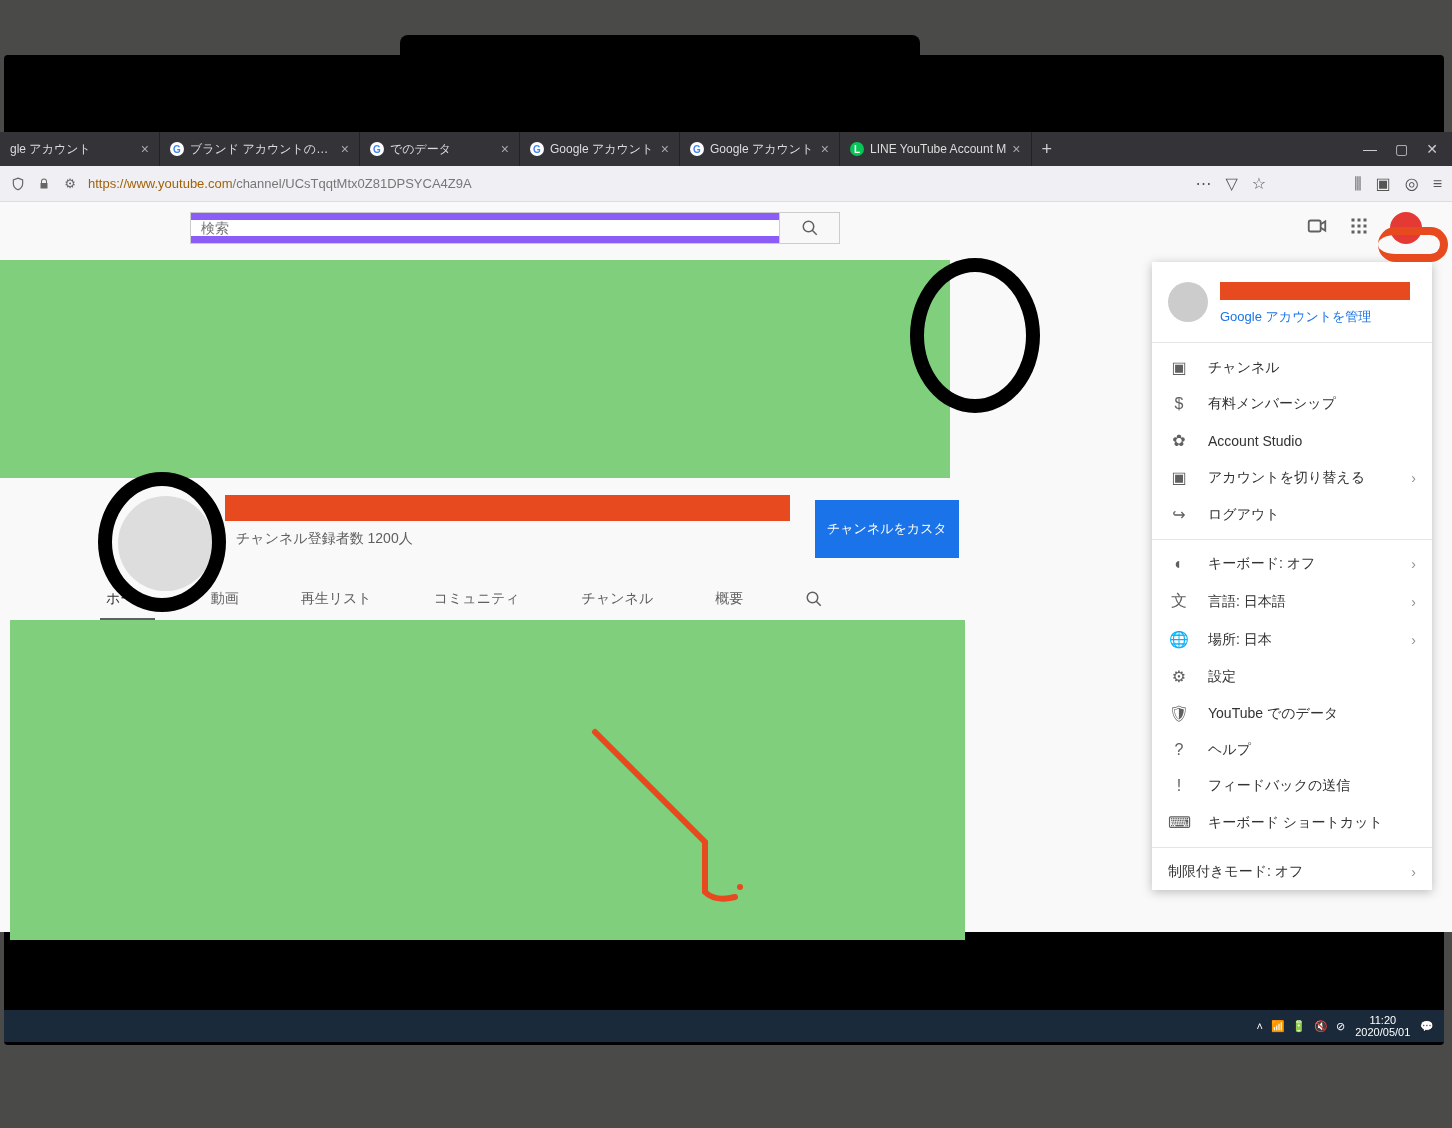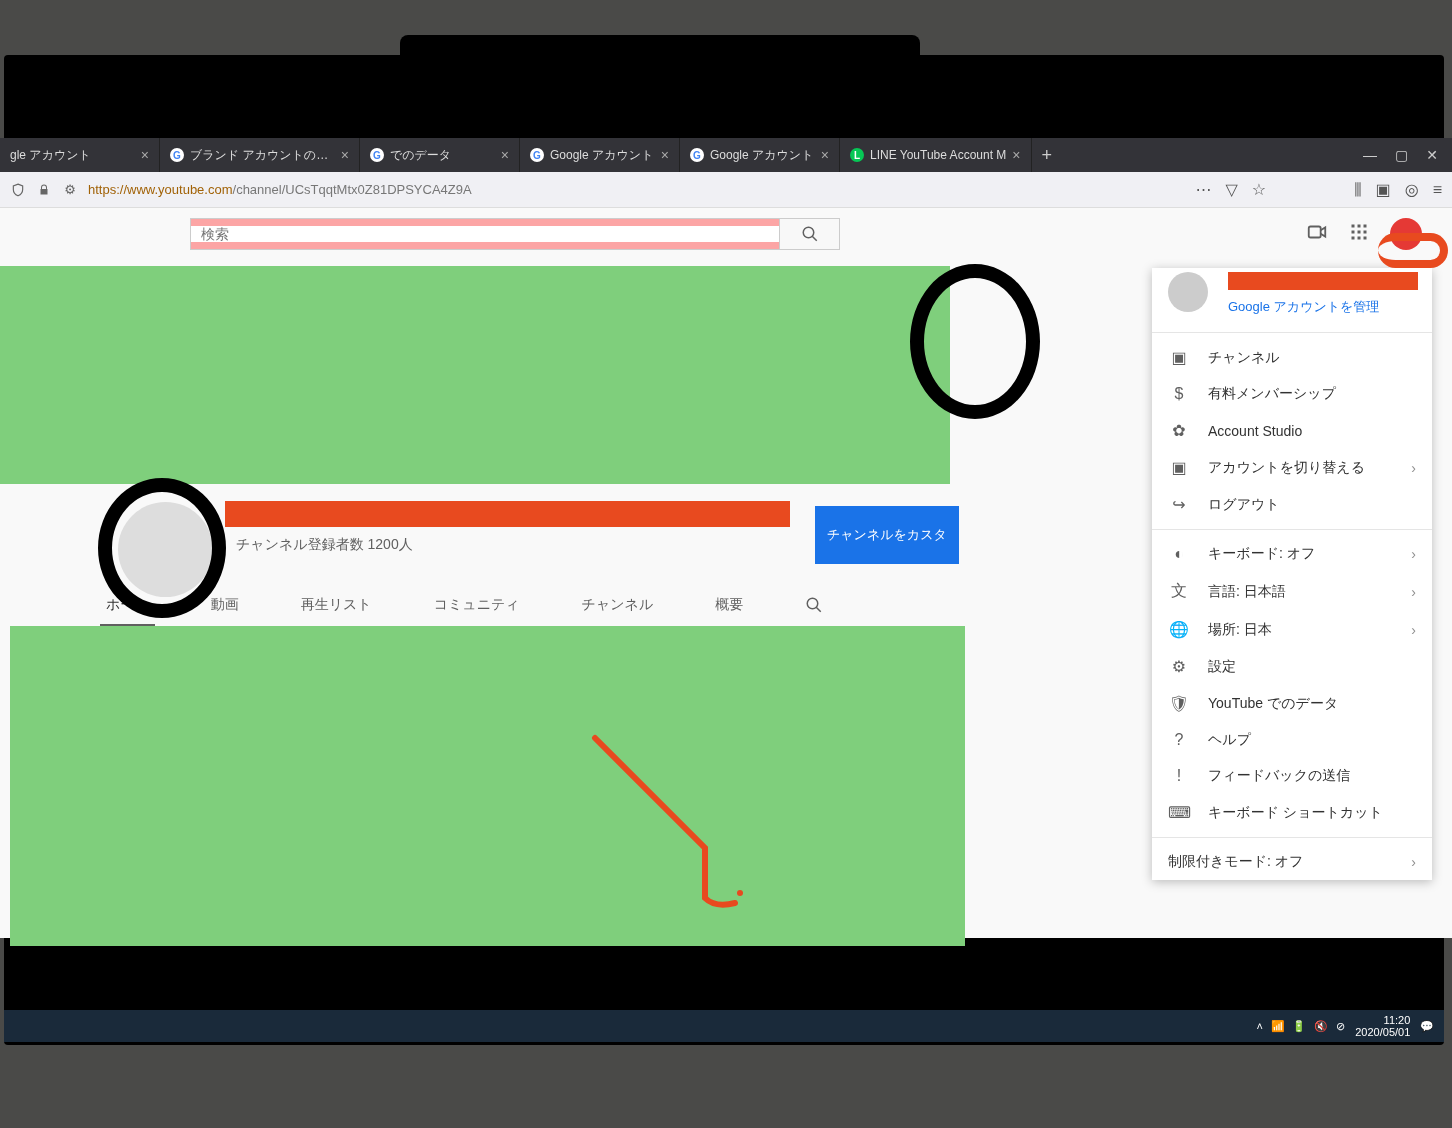--- a/index.html
+++ b/index.html
@@ -2,21 +2,21 @@
 <html><head>
 <meta charset="utf-8">
 <style>
   * { box-sizing: border-box; margin: 0; padding: 0; font-family: Arial, "Hiragino Sans", "Meiryo", sans-serif; }
   body { background: #656560; width: 1452px; height: 1128px; overflow: hidden; position: relative; }
 
   .laptop-frame { position:absolute; left:0; top:0; width:1452px; height:1128px; background:#4a4a48; }
   .screen-bezel { position:absolute; left:4px; top:55px; width:1440px; height:990px; background:#000; border-radius:4px; }
   .notch { position:absolute; top:35px; left:400px; width:520px; height:60px; background:#000; border-radius:8px; }
 
-  .browser { position:absolute; left:0; top:132px; width:1452px; height:800px; background:#f9f9f9;margin-top:6px; }
+  .browser { position:absolute; left:0; top:132px; width:1452px; height:800px; background:#f9f9f9; }
 
   
   .tabstrip { height:34px; background:#333338; display:flex; align-items:stretch; color:#ddd; font-size:12px; }
   .tab { display:flex; align-items:center; gap:6px; padding:0 10px; border-right:1px solid #222; min-width:160px; max-width:200px; position:relative; cursor:pointer; }
   .tab .fav { width:14px; height:14px; border-radius:50%; background:#fff; display:inline-flex; align-items:center; justify-content:center; color:#4285f4; font-weight:bold; font-size:10px; }
   .tab .fav.line { background:#06c755; color:#fff; }
   .tab .title { flex:1; white-space:nowrap; overflow:hidden; text-overflow:ellipsis; }
   .tab .close { color:#aaa; font-size:14px; }
   .titlecontrols { margin-left:auto; display:flex; align-items:center; gap:18px; padding:0 14px; color:#ccc; font-size:14px; }
   .newtab { padding:0 10px; font-size:18px; color:#ccc; display:flex; align-items:center; }
@@ -27,21 +27,21 @@
   .url-text { flex:0 1 auto; color:#777; }
   .url-text .host { color:#a16207; }
   .urlbar .spacer { flex:1; }
   .right-icons { display:flex; gap:14px; align-items:center; color:#555; font-size:16px; }
 
   
   .page { position:relative; background:#f9f9f9; height:730px; }
 
   
   .searchrow { display:flex; align-items:center; padding:10px 0 10px 190px; gap:0; }
-  .searchbox { width:590px; height:32px; border:1px solid #ccc; background:#fca5a5; display:flex; align-items:center;justify-content:flex-end; }
+  .searchbox { width:590px; height:32px; border:1px solid #ccc; background:#8b5cf6; display:flex; align-items:center;justify-content:flex-end; }
   .searchbox input { flex:1; border:none; outline:none; padding:0 10px; font-size:14px; }
   .searchbtn { width:60px; height:32px; border:1px solid #ccc; border-left:none; background:#f8f8f8; display:flex; align-items:center; justify-content:center; color:#666; cursor:pointer; }
   .topicons { margin-left:auto; display:flex; gap:22px; align-items:center; padding-right:30px; color:#606060; font-size:18px; }
   .avatar-small { width:32px; height:32px; border-radius:50%; background:#e53935; }
 
   
   .green1 { position:absolute; left:0px; top:58px; width:950px; height:218px; background:#7fcf7c; }
   .green2 { position:absolute; left:10px; top:418px; width:955px; height:320px; background:#7fcf7c; }
   .ch-avatar { position:absolute; left:118px; top:294px; width:95px; height:95px; border-radius:50%; background:#ddd; }
   .redact-channel-name { position:absolute; left:225px; top:293px; width:565px; height:26px; background:#e84a1f; }
@@ -49,41 +49,41 @@
   .custbtn { position:absolute; left:815px; top:298px; background:#1a73e8; color:#fff; font-size:13px; padding:20px 12px; border:none; cursor:pointer; }
 
   
   .chtabs { position:absolute; top:378px; left:100px; display:flex; gap:50px; font-size:14px; color:#606060; align-items:flex-start; }
   .chtab { padding:10px 6px; cursor:pointer; }
   .chtab.active { color:#303030; font-weight:500; border-bottom:3px solid #606060; }
   .chtab.search { font-size:18px; }
 
   
   .acct-menu { position:absolute; right:20px; top:60px; width:280px; background:#fff; box-shadow:0 2px 10px rgba(0,0,0,0.25); font-size:14px; color:#323232; }
-  .acct-head { padding:4px 16px 10px 16px; display:flex; gap:20px; align-items:flex-start; }
+  .acct-head { padding:20px 16px 10px 16px; display:flex; gap:12px; align-items:flex-start; }
   .acct-head .av { width:40px; height:40px; border-radius:50%; background:#ccc; flex-shrink:0; }
   .acct-head .redname { width:190px; height:18px; background:#e84a1f; margin-bottom:8px; }
   .acct-head .manage { color:#1a73e8; font-size:13px; cursor:pointer; }
   .menu-sep { height:1px; background:#e5e5e5; margin:6px 0; }
   .mitem { display:flex; align-items:center; gap:18px; padding:9px 16px; cursor:pointer; }
   .mitem .mi { width:22px; text-align:center; color:#606060; font-size:16px; }
   .mitem .label { flex:1; }
   .mitem .chev { color:#909090; }
 
   
   .circle1 { position:absolute; left:910px; top:56px; width:130px; height:155px; border:14px solid #000; border-radius:50%; pointer-events:none; }
   .circle2 { position:absolute; left:98px; top:270px; width:128px; height:140px; border:14px solid #000; border-radius:50%; pointer-events:none; }
   .scrib-topright { position:absolute; right:4px; top:25px; width:70px; height:35px; border:8px solid #e84a1f; border-radius:18px; border-left:none; pointer-events:none; }
   .scrib-curve { position:absolute; left:585px; top:520px; width:310px; height:190px; pointer-events:none; }
   .scrib-curve svg { width:100%; height:100%; }
 
   
   .taskbar { position:absolute; left:4px; bottom:86px; width:1440px; height:32px; background:#1a2a3a; display:flex; align-items:center; justify-content:flex-end; color:#fff; font-size:11px; padding:0 10px; gap:10px; }
   .tray { display:flex; gap:8px; align-items:center; }
-  .clock { text-align:right; line-height:1.1; }
+  .clock { text-align:center; line-height:1.1; }
 </style>
 </head>
 <body>
 
 <div class="laptop-frame">
   <div class="notch"></div>
   <div class="screen-bezel"></div>
 
   <div class="browser">
 

